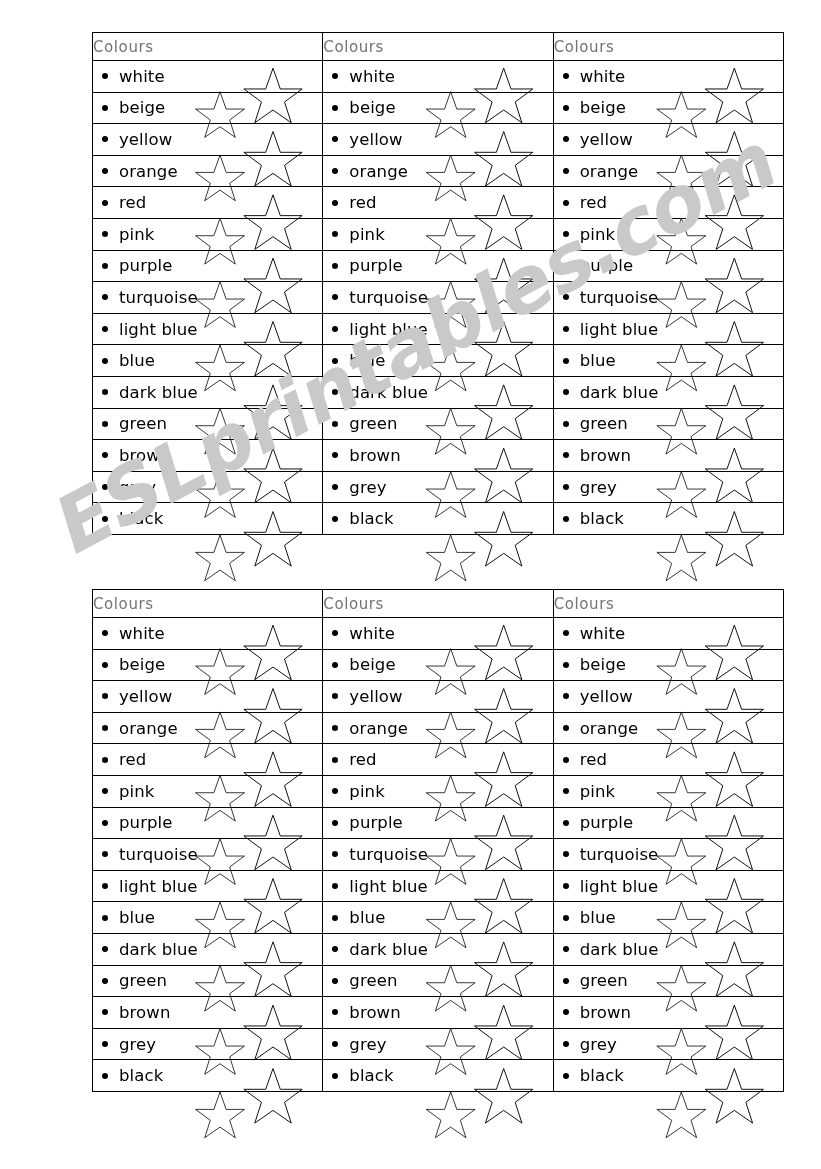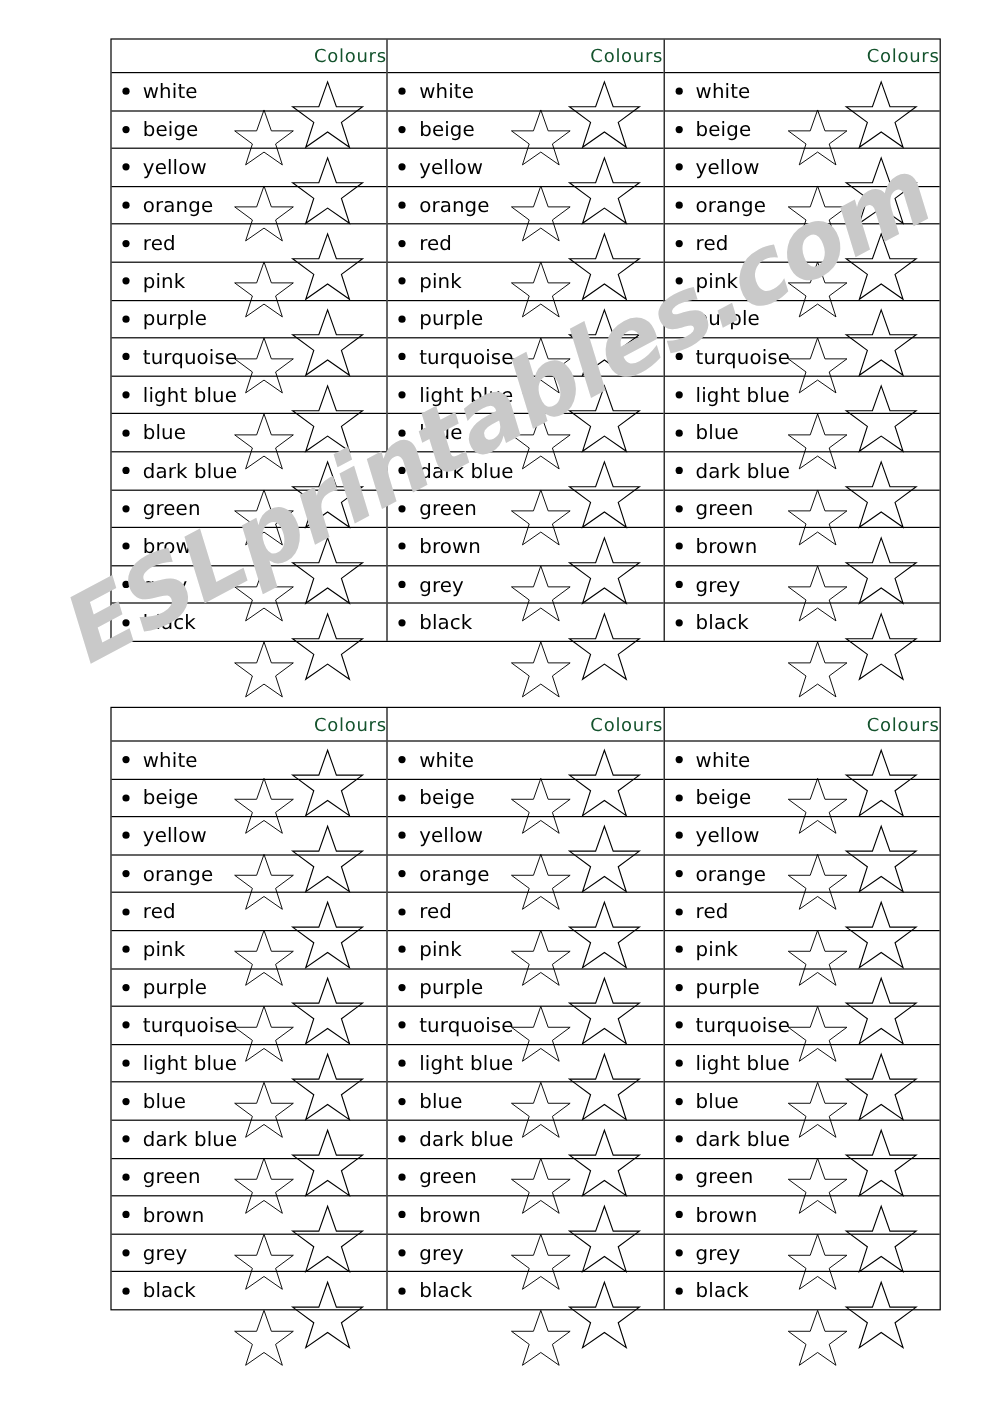--- a/index.html
+++ b/index.html
@@ -61,24 +61,24 @@
     flex-direction: column;
     position: relative;
   }
   .col + .col {
     border-left: 1.4px solid #000000;
   }
 
   .hdr {
     height: 28px;
     line-height: 28px;
-    text-align: right;
+    text-align: left;
     font-size: 15px;
     letter-spacing: 0.6px;
-    color: #14532d;
+    color: #737373;
     border-bottom: 1.4px solid #000000;
     box-sizing: border-box;
     background: transparent;
     white-space: nowrap;
   }
 
   .row {
     flex: 1 1 0;
     box-sizing: border-box;
     border-bottom: 1.1px solid #000000;

